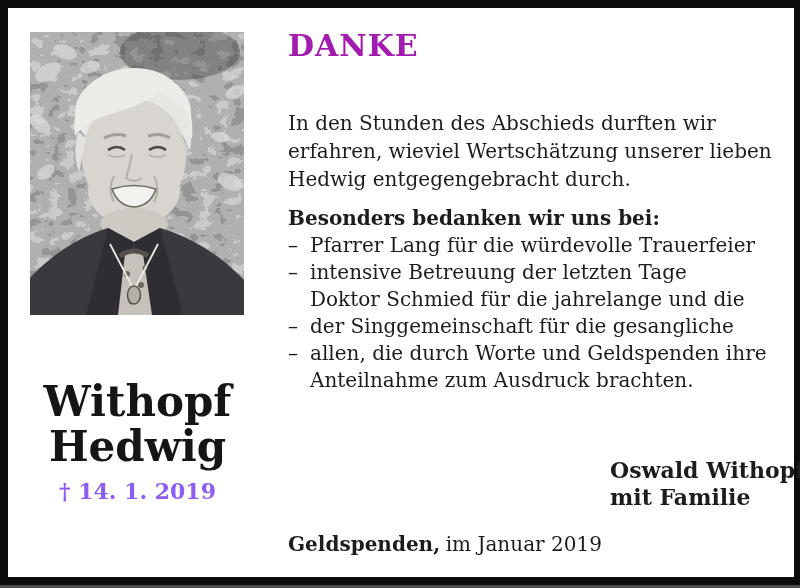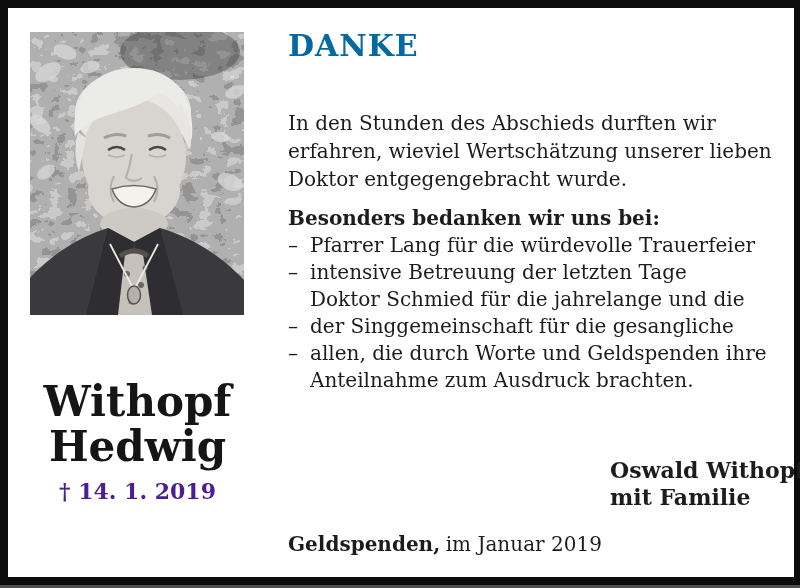--- a/index.html
+++ b/index.html
@@ -38,29 +38,29 @@
     font-size: 42px;
     line-height: 45px;
     color: #151515;
   }
   .death-date {
     position: absolute;
     left: 7px; top: 470px; width: 245px;
     text-align: center;
     font-weight: bold;
     font-size: 22px;
-    color: #4c1d95;
+    color: #8b5cf6;
   }
   .title {
     position: absolute;
     left: 280px; top: 20px;
     font-size: 30px;
     font-weight: bold;
     letter-spacing: 1px;
-    color: #0369a1;
+    color: #a21caf;
   }
   .intro {
     position: absolute;
     left: 280px; top: 74px; width: 500px;
     font-size: 20px;
     line-height: 28px;
     margin-top: 27px;
   }
   .intro .line { white-space: nowrap; }
   .thanks-heading {
@@ -182,21 +182,21 @@
       <div>Withopf</div>
       <div>Hedwig</div>
     </div>
     <div class="death-date">† 14. 1. 2019</div>
 
     <div class="title">DANKE</div>
 
     <div class="intro">
       <div class="line">In den Stunden des Abschieds durften wir</div>
       <div class="line">erfahren, wieviel Wertschätzung unserer lieben</div>
-      <div class="line">Doktor entgegengebracht wurde.</div>
+      <div class="line">Hedwig entgegengebracht durch.</div>
     </div>
 
     <div class="thanks-heading">Besonders bedanken wir uns bei:</div>
 
     <ul class="thanks-list">
       <li>
         <span class="bullet">–</span>
         <div class="line">Pfarrer Lang für die würdevolle Trauerfeier</div>
       </li>
       <li>

